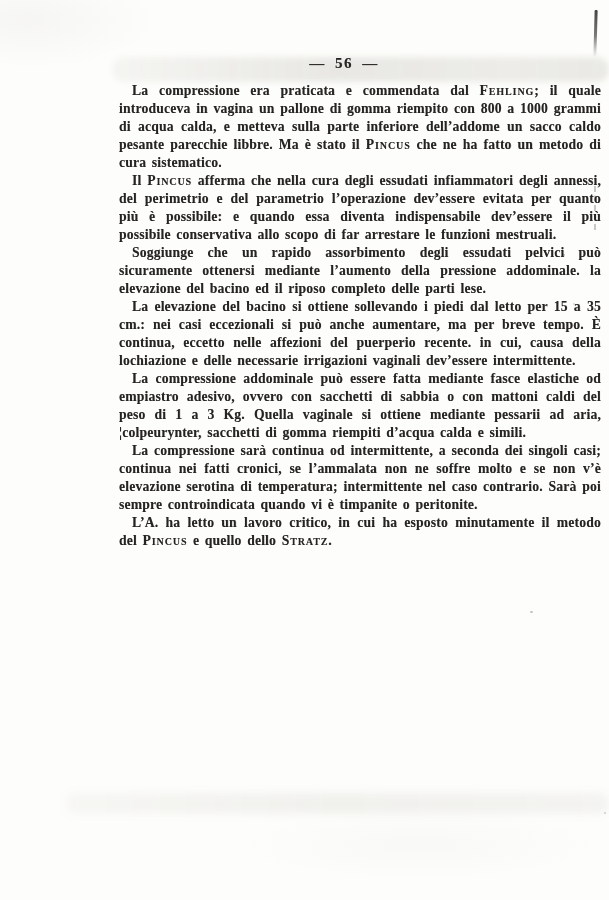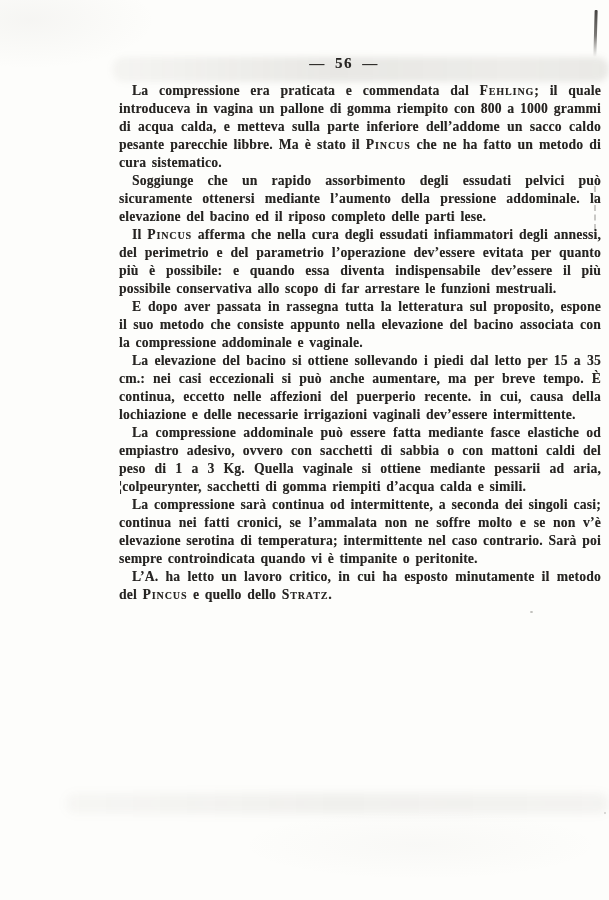--- a/index.html
+++ b/index.html
@@ -119,22 +119,21 @@
   <div class="margin-mark"></div>
   <div class="speck s1"></div>
   <div class="speck s2"></div>
   <div class="speck s3"></div>
   <div class="speck s4"></div>
 
   <div class="page-number">— 56 —</div>
 
   <div class="text-block">
       <p>La compressione era praticata e commendata dal <span class="sc">Fehling</span>; il quale introduceva in vagina un pallone di gomma riempito con 800 a 1000 grammi di acqua calda, e metteva sulla parte inferiore dell’addome un sacco caldo pesante parecchie libbre. Ma è stato il <span class="sc">Pincus</span> che ne ha fatto un metodo di cura sistematico.</p>
+      <p>Il <span class="sc">Pincus</span> afferma che nella cura degli essudati infiammatori degli annessi, del perimetrio e del parametrio l’operazione dev’essere evitata per quanto più è possibile: e quando essa diventa indispensabile dev’essere il più possibile conservativa allo scopo di far arrestare le funzioni mestruali.</p>
       <p>Soggiunge che un rapido assorbimento degli essudati pelvici può sicuramente ottenersi mediante l’aumento della pressione addominale. la elevazione del bacino ed il riposo completo delle parti lese.</p>
-      <p>Il <span class="sc">Pincus</span> afferma che nella cura degli essudati infiammatori degli annessi, del perimetrio e del parametrio l’operazione dev’essere evitata per quanto più è possibile: e quando essa diventa indispensabile dev’essere il più possibile conservativa allo scopo di far arrestare le funzioni mestruali.</p>
-      <p>E dopo aver passata in rassegna tutta la letteratura sul proposito, espone il suo metodo che consiste appunto nella elevazione del bacino associata con la compressione addominale e vaginale.</p>
       <p>La elevazione del bacino si ottiene sollevando i piedi dal letto per 15 a 35 cm.: nei casi eccezionali si può anche aumentare, ma per breve tempo. È continua, eccetto nelle affezioni del puerperio recente. in cui, causa della lochiazione e delle necessarie irrigazioni vaginali dev’essere intermittente.</p>
       <p>La compressione addominale può essere fatta mediante fasce elastiche od empiastro adesivo, ovvero con sacchetti di sabbia o con mattoni caldi del peso di 1 a 3 Kg. Quella vaginale si ottiene mediante pessarii ad aria, ¦colpeurynter, sacchetti di gomma riempiti d’acqua calda e simili.</p>
       <p>La compressione sarà continua od intermittente, a seconda dei singoli casi; continua nei fatti cronici, se l’ammalata non ne soffre molto e se non v’è elevazione serotina di temperatura; intermittente nel caso contrario. Sarà poi sempre controindicata quando vi è timpanite o peritonite.</p>
       <p>L’A. ha letto un lavoro critico, in cui ha esposto minutamente il metodo del <span class="sc">Pincus</span> e quello dello <span class="sc">Stratz</span>.</p>
     </div>
 
 </div>
 
 </body></html>

